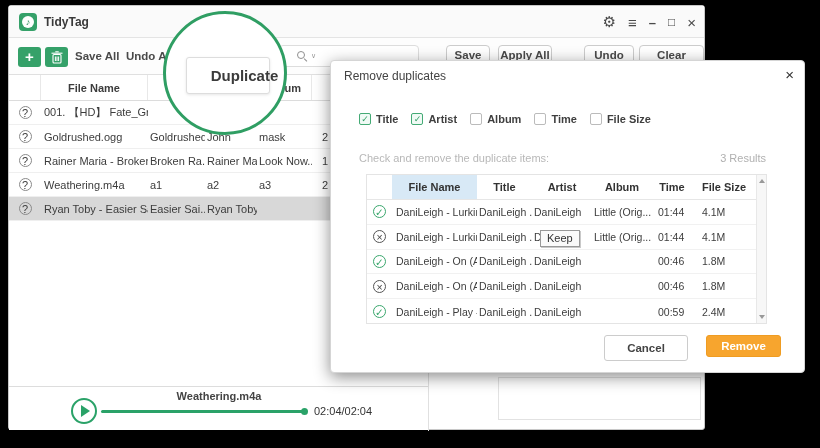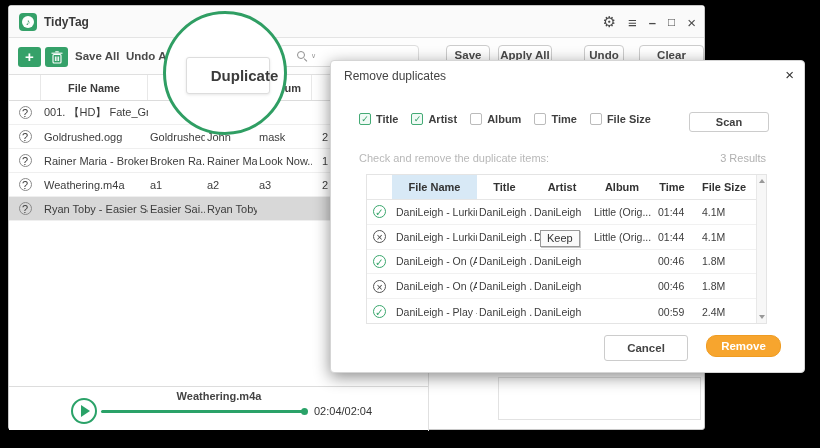--- a/index.html
+++ b/index.html
@@ -45,21 +45,21 @@
   .mag { position:absolute; left:17px; top:5px; width:8px; height:8px;
          border:1.4px solid #8f8f8f; border-radius:50%; }
   .mag::after { content:""; position:absolute; left:6px; top:6px; width:4px; height:1.4px;
                 background:#8f8f8f; transform:rotate(45deg); transform-origin:left center; }
   .chev { position:absolute; left:31px; top:6px; font-size:7px; color:#9a9a9a; }
   .panel-btn { position:absolute; top:7px; height:19px; background:#fff; border:1px solid #ccc;
                border-radius:4px; font-size:11.5px; font-weight:600; color:#4a4a4a;
                display:flex; align-items:center; justify-content:center; }
   #btn-save   { left:437px; width:44px; }
   #btn-apply  { left:489px; width:54px; }
-  #btn-undo   { left:575px; width:40px; }
+  #btn-undo   { left:575px; width:50px; }
   #btn-clear  { left:630px; width:65px; }
 
   
   #divider { position:absolute; left:419px; top:69px; width:1px; height:356px; background:#e0e0e0; }
 
   
   #ftable-head { position:absolute; left:0; top:69px; width:419px; height:26px;
                  border-bottom:1px solid #dcdcdc; display:grid;
                  grid-template-columns:32px 107px 57px 52px 55px 1fr; }
   #ftable-head .hc { font-size:11px; font-weight:600; color:#3c3c3c; text-align:center;
@@ -149,21 +149,21 @@
   #dscroll .dn { bottom:4px; border-left:3px solid transparent; border-right:3px solid transparent;
                  border-top:4px solid #999; }
 
   #keep-tip { position:absolute; left:209px; top:169px; padding:1px 6px 2px 6px; background:#fafafa;
               border:1px solid #999; box-shadow:1px 1px 0 #c9c9c9; font-size:11px; color:#333; z-index:5; }
 
   #dlg-cancel { position:absolute; left:273px; top:274px; width:84px; height:26px; background:#fff;
                 border:1px solid #ccc; border-radius:3px; font-size:11.5px; font-weight:600;
                 color:#444; display:flex; align-items:center; justify-content:center; }
   #dlg-remove { position:absolute; left:375px; top:274px; width:75px; height:22px; background:#f7a52e;
-                border:1px solid #ef9c22; border-radius:10px; font-size:11.5px; font-weight:600;
+                border:1px solid #ef9c22; border-radius:3px; font-size:11.5px; font-weight:600;
                 color:#fff; display:flex; align-items:center; justify-content:center; }
 </style>
 </head>
 <body>
 
 <div id="stage">
 
   <div id="app">
 
     <div id="titlebar">
@@ -297,21 +297,20 @@
         </div>
         <div class="cb">
           <span class="box"></span>
           <span class="lbl">Time</span>
         </div>
         <div class="cb">
           <span class="box"></span>
           <span class="lbl">File Size</span>
         </div>
       </div>
-    <div id="scan-btn">Scan</div>
 
     <div id="check-label">Check and remove the duplicate items:</div>
     <div id="results">3 Results</div>
 
     <div id="dtable">
       <div id="dtable-head">
         <div class="hc"></div>
         <div class="hc hl">File Name</div>
         <div class="hc">Title</div>
         <div class="hc">Artist</div>

